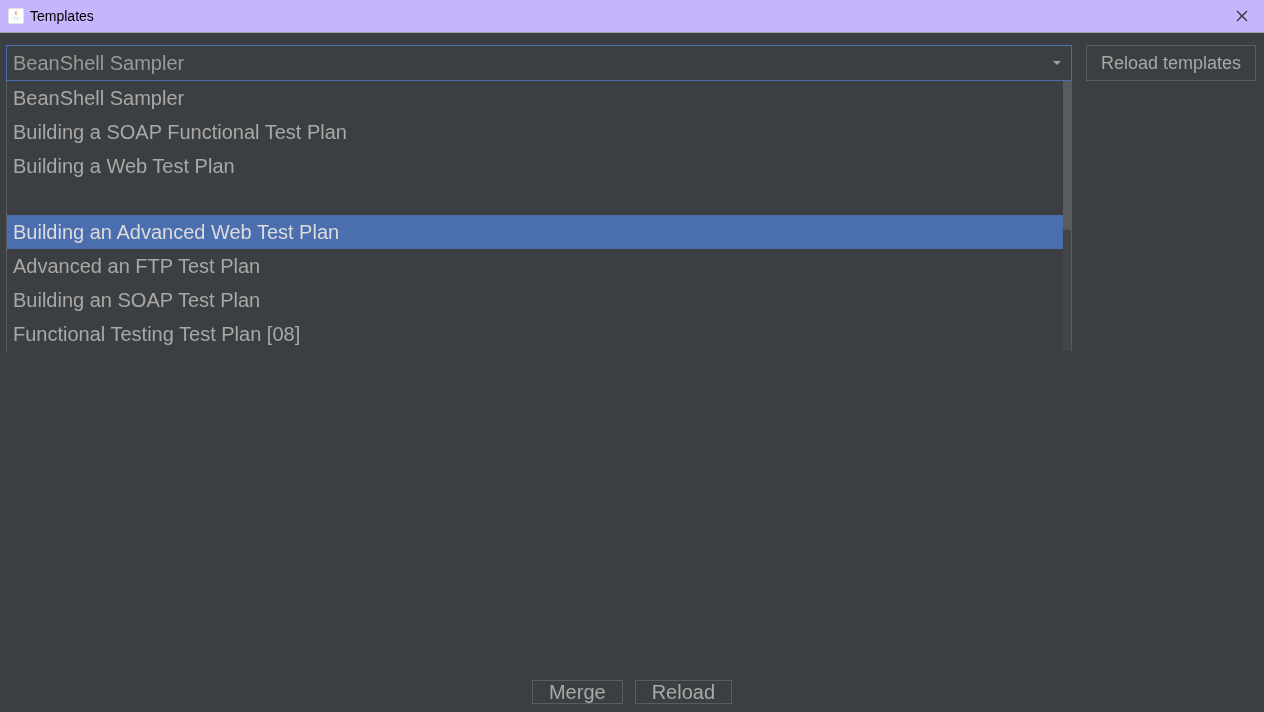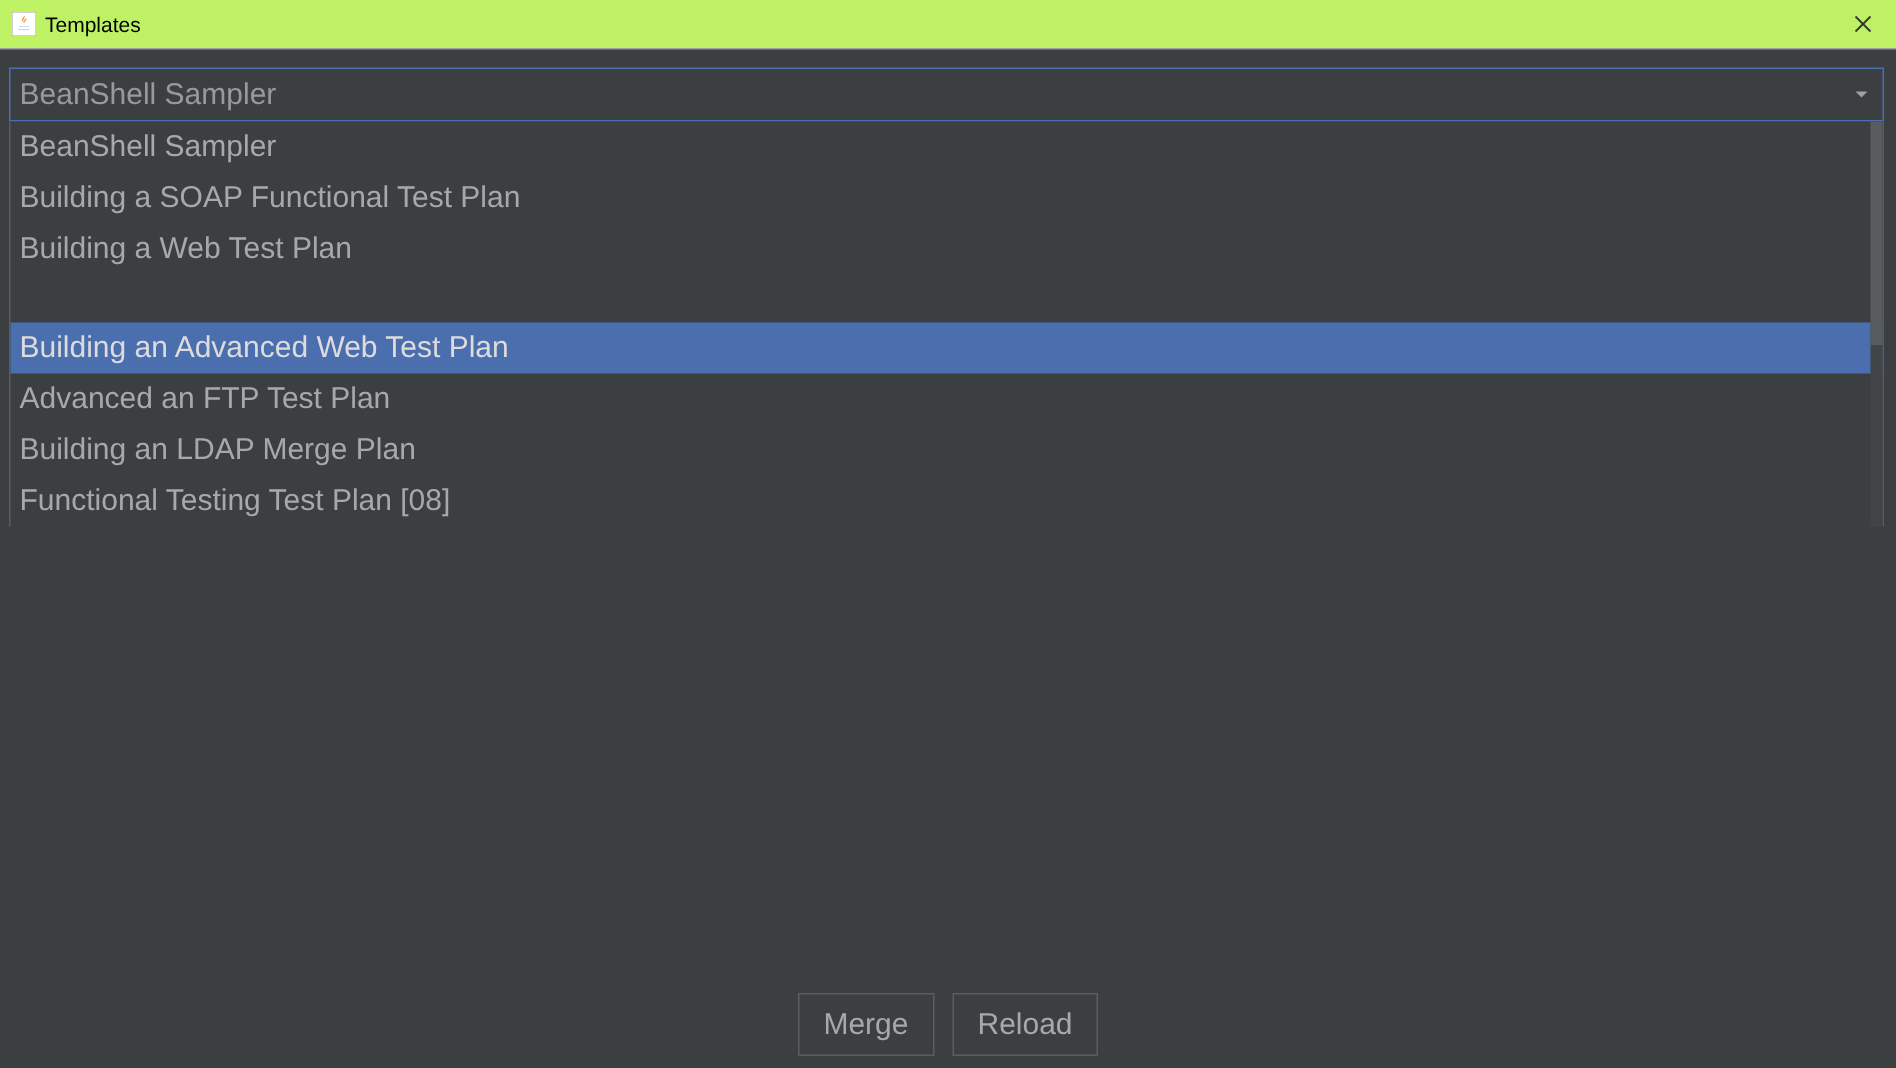--- a/index.html
+++ b/index.html
@@ -6,21 +6,21 @@
   body {
     width: 1264px;
     height: 712px;
     font-family: "Segoe UI", Tahoma, sans-serif;
     background: #3c3f41;
     overflow: hidden;
     position: relative;
   }
   .titlebar {
     height: 33px;
-    background: #bef264;
+    background: #c4b5fd;
     border-bottom: 1px solid #a0a0a0;
     display: flex;
     align-items: center;
     padding: 0 8px;
     position: relative;
   }
   .titlebar .app-icon {
     width: 16px;
     height: 16px;
     margin-right: 6px;
@@ -139,21 +139,21 @@
   .footer {
     position: absolute;
     bottom: 8px;
     left: 0;
     right: 0;
     display: flex;
     justify-content: center;
     gap: 12px;
   }
   .footer-btn {
-    height: 42px;
+    height: 24px;
     padding: 0 16px;
     background: #3c3f41;
     border: 1px solid #5a5d5f;
     color: #a8a8a8;
     font-size: 20px;
     cursor: pointer;
     display: flex;
     align-items: center;
   }
 </style>
@@ -186,27 +186,30 @@
         <span>BeanShell Sampler</span>
         <span class="caret"></span>
       </div>
       <div class="dropdown-list" id="dropdown-list">
 
         <div class="option">BeanShell Sampler</div>
           <div class="option">Building a SOAP Functional Test Plan</div>
           <div class="option">Building a Web Test Plan</div>
           <div class="option selected">Building an Advanced Web Test Plan</div>
           <div class="option">Advanced an FTP Test Plan</div>
-          <div class="option">Building an LDAP Merge Plan</div>
+          <div class="option">Building an SOAP Test Plan</div>
           <div class="option">Functional Testing Test Plan [08]</div>
           <div class="dropdown-scrollbar">
           <div class="thumb"></div>
         </div>
       </div>
     </div>
+    <div class="reload-btn">
+      <span>Reload templates</span>
+    </div>
   </div>
 
   <div class="footer">
     <div class="footer-btn">
       <span>Merge</span>
     </div>
     <div class="footer-btn">
       <span>Reload</span>
     </div>
   </div>

